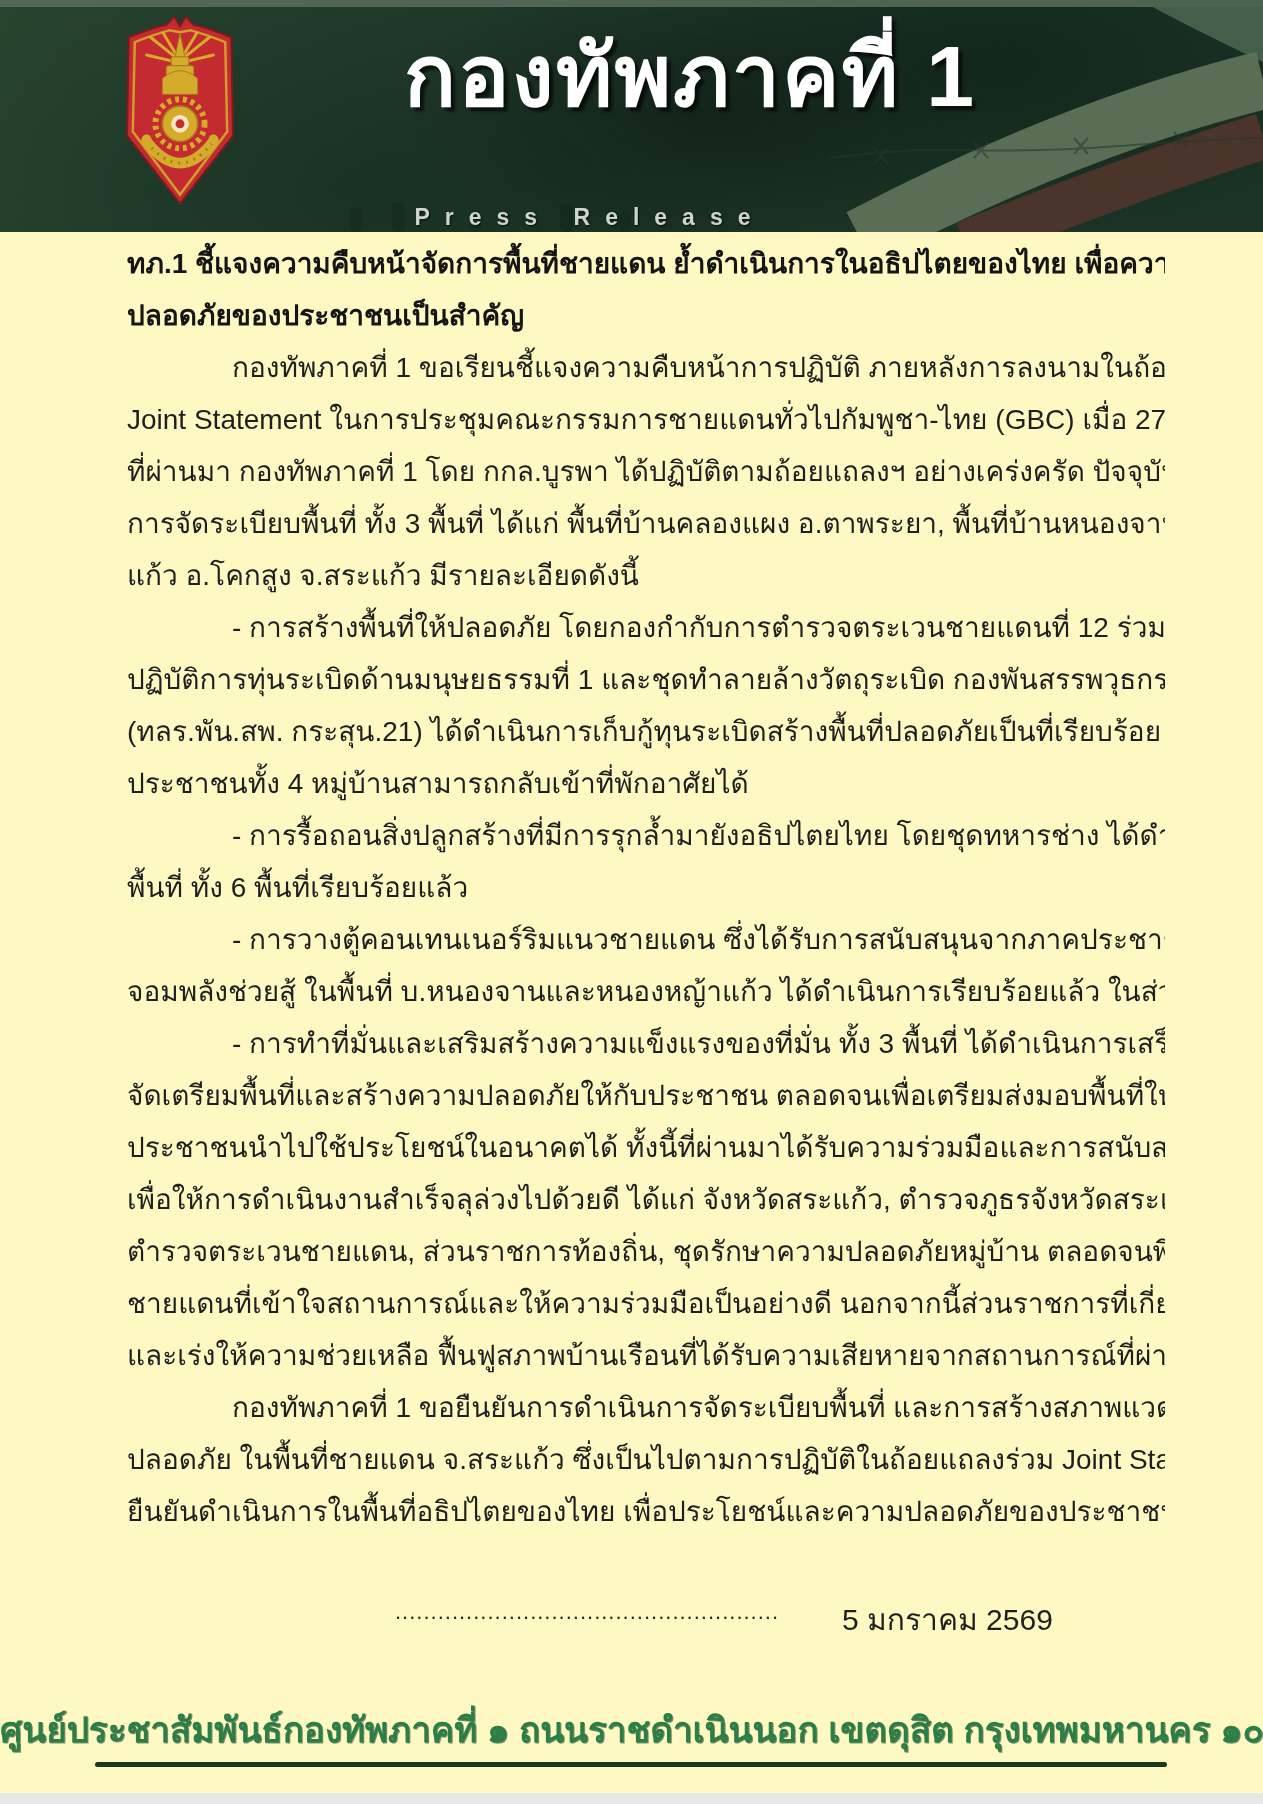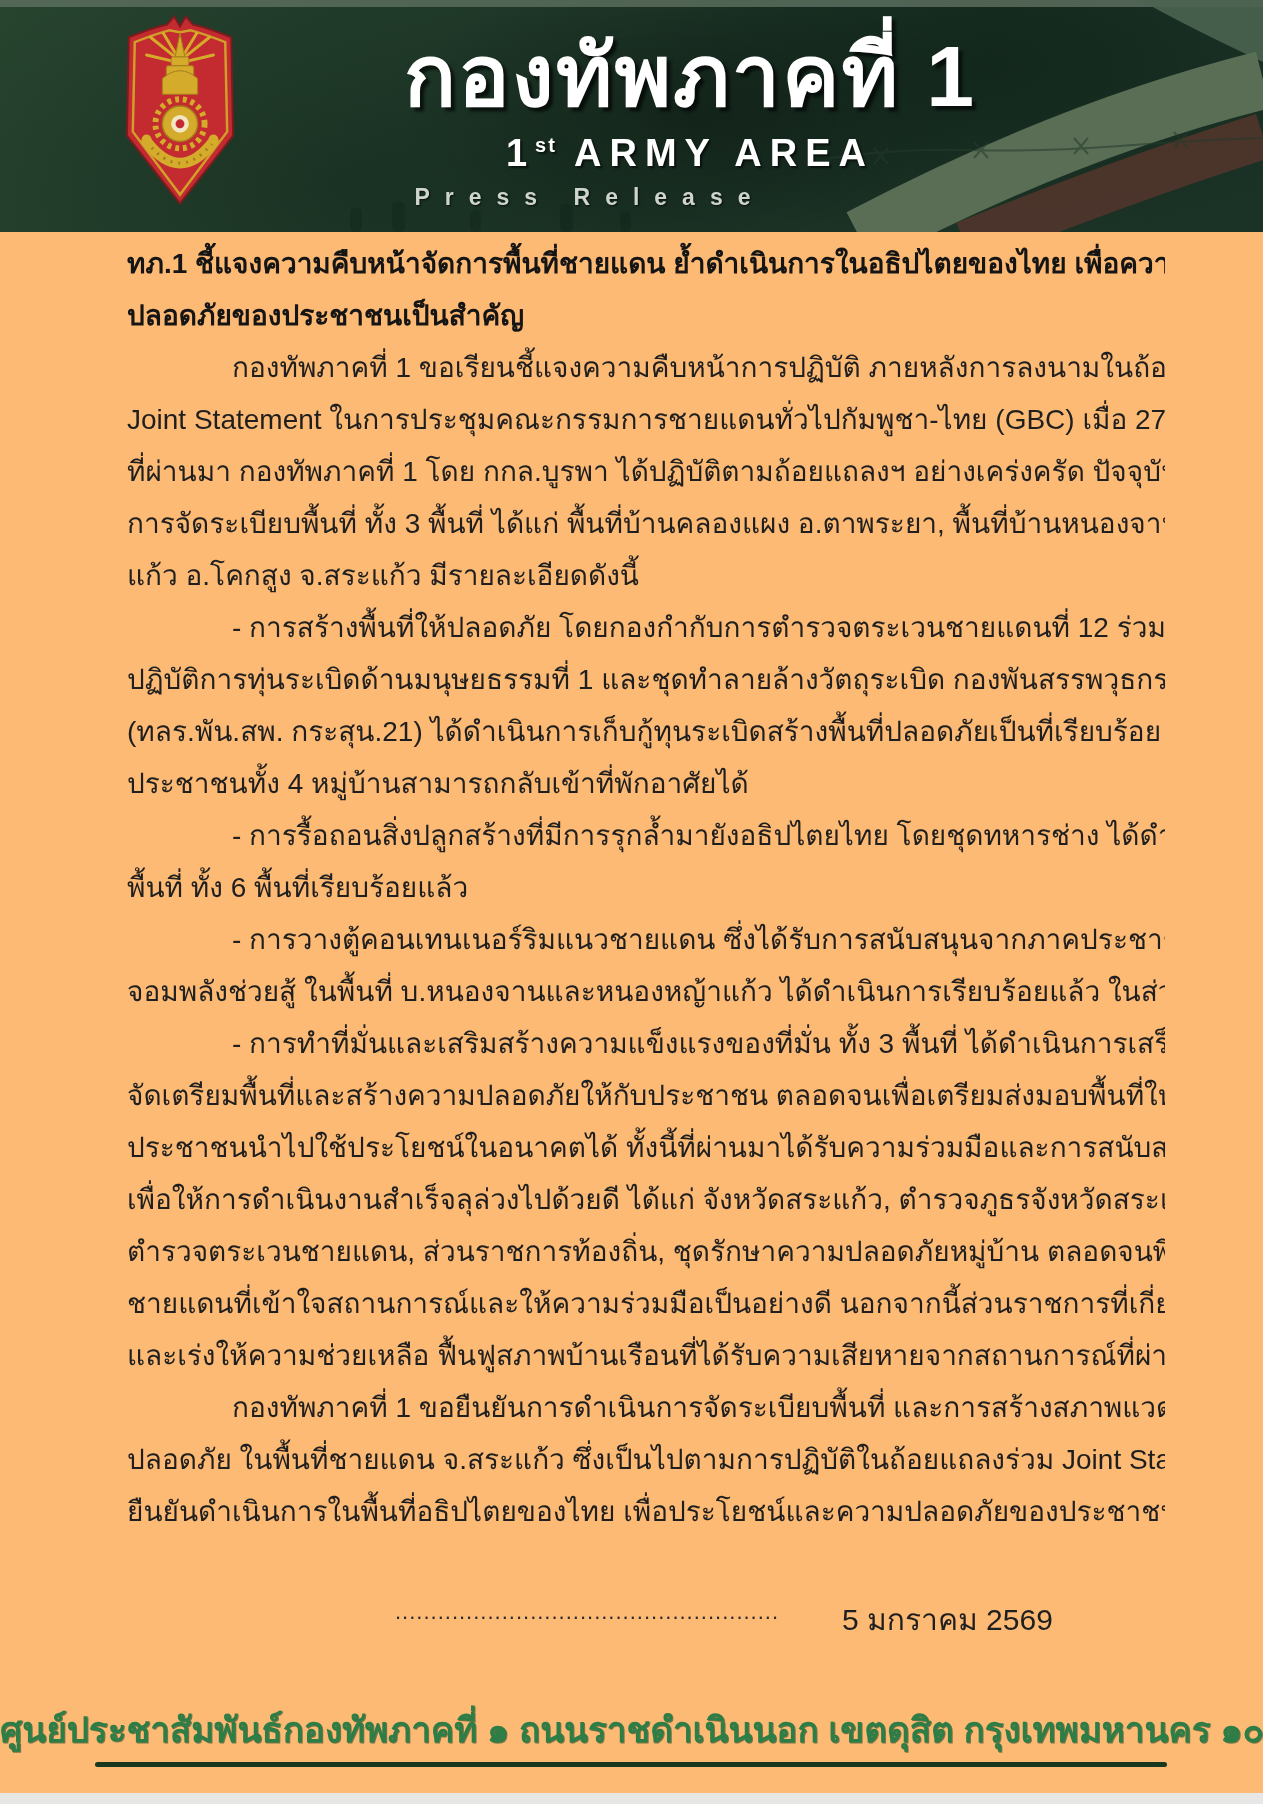--- a/index.html
+++ b/index.html
@@ -1,17 +1,17 @@
 <!DOCTYPE html>
 <html><head>
 <meta charset="utf-8">
 <style>
   html,body { margin:0; padding:0; }
   body { font-family:"Liberation Sans", sans-serif; background:#ffffff; }
-  .page { position:relative; width:1263px; height:1804px; background:#fdba74; overflow:hidden; }
+  .page { position:relative; width:1263px; height:1804px; background:#fef9c3; overflow:hidden; }
 
   
   .header {
     position:absolute; left:0; top:0; width:1263px; height:232px;
     background:
       radial-gradient(ellipse 420px 220px at 55% 50%, rgba(0,0,0,0.28), transparent 70%),
       radial-gradient(ellipse 520px 260px at 78% 28%, rgba(6,22,14,0.45), transparent 72%),
       radial-gradient(ellipse 700px 300px at 30% 80%, rgba(10,30,20,0.35), transparent 75%),
       linear-gradient(100deg, #27442f 0%, #1f3829 45%, #1b3226 100%);
   }
@@ -24,21 +24,21 @@
     font-size:86px; font-weight:800; line-height:108px; letter-spacing:2px;
     text-shadow:4px 4px 3px rgba(0,0,0,0.65);
     white-space:nowrap;
   }
   .title-eng {
     margin-top:2px; font-size:38px; font-weight:700; letter-spacing:8px;
     text-shadow:2px 2px 2px rgba(0,0,0,0.6); white-space:nowrap;
   }
   .title-eng sup { font-size:20px; letter-spacing:2px; }
   .press-label {
-    position:absolute; left:0; top:184px; width:1180px; text-align:center;
+    position:absolute; left:0; top:204px; width:1180px; text-align:center;
     font-size:23px; color:#cdd5cd; letter-spacing:15px; font-weight:600;
     text-shadow:1px 1px 2px rgba(0,0,0,0.7); white-space:nowrap;
   }
 
   
   .doc {
     position:absolute; left:127px; top:238px; width:1038px;
     color:#1f1f1f;
   }
   .line {
@@ -129,21 +129,20 @@
       <circle cx="60" cy="110" r="4.5" fill="#c32b30"></circle>
 
       <path d="M26,128 Q60,172 94,128" stroke="#d4ab2a" stroke-width="11" fill="none" stroke-linecap="round"></path>
       <path d="M26,128 Q60,172 94,128" stroke="#a67c1b" stroke-width="3" fill="none" stroke-dasharray="2,6"></path>
       <circle cx="26" cy="126" r="5" fill="#d4ab2a"></circle>
       <circle cx="94" cy="126" r="5" fill="#d4ab2a"></circle>
     </svg>
 
     <div class="title-block">
       <div class="title-thai">กองทัพภาคที่ 1</div>
-      <div class="title-eng"><span>1</span><sup>st</sup><span> ARMY AREA</span></div>
     </div>
     <div class="press-label">Press Release</div>
   </div>
 
   <div class="doc">
 
     <div class="para heading">
       <div class="line">ทภ.1 ชี้แจงความคืบหน้าจัดการพื้นที่ชายแดน ย้ำดำเนินการในอธิปไตยของไทย เพื่อความ</div>
       <div class="line">ปลอดภัยของประชาชนเป็นสำคัญ</div>
     </div>

